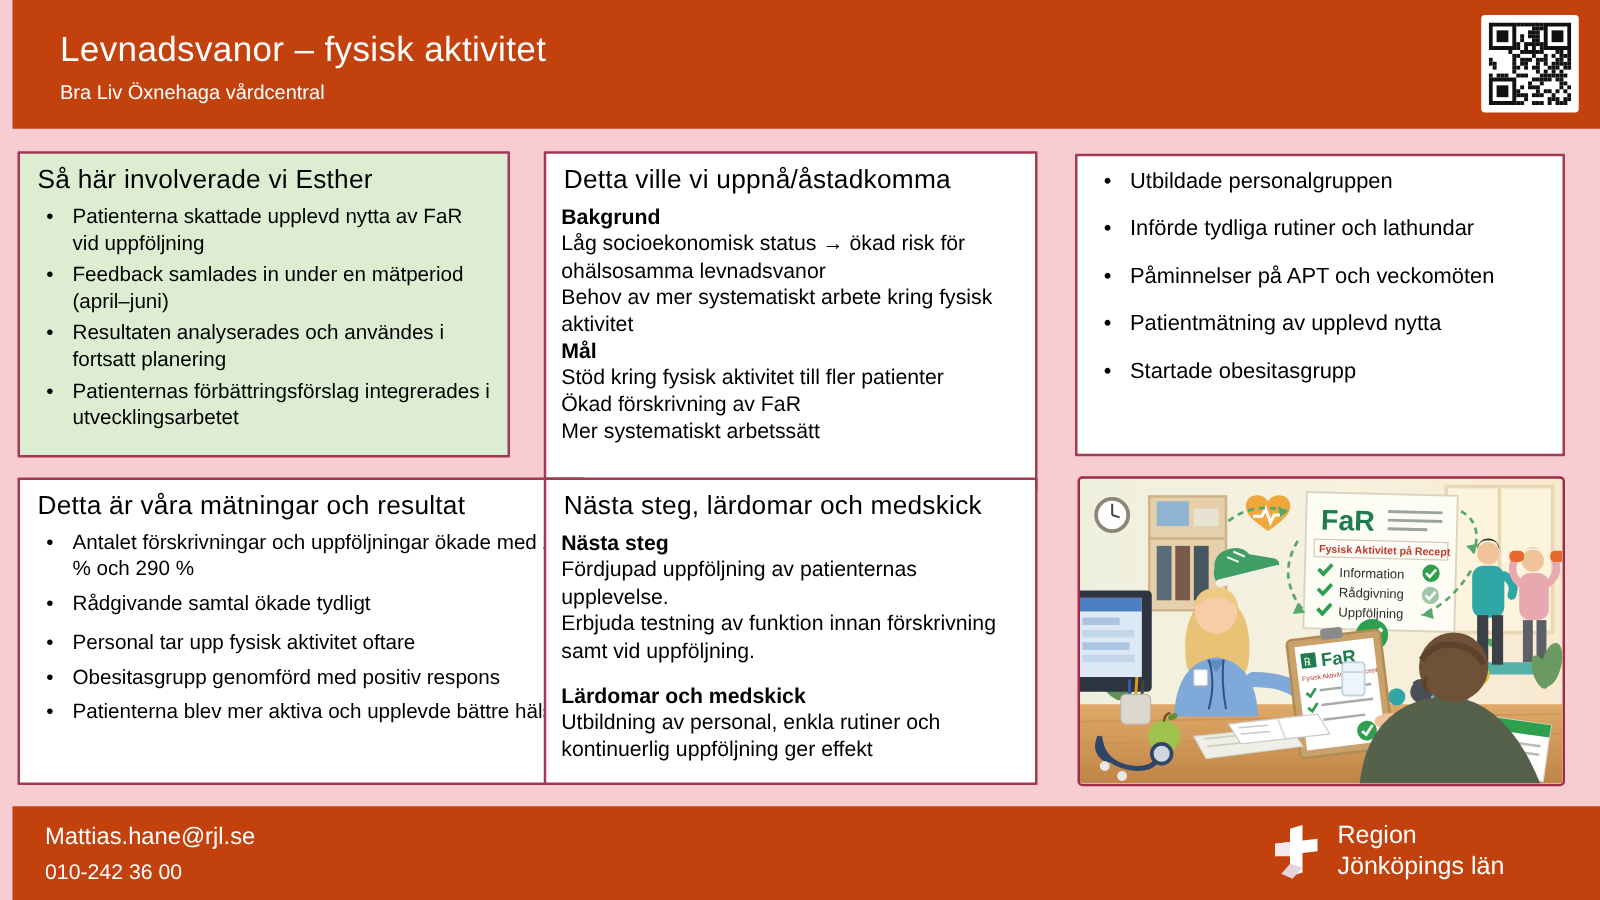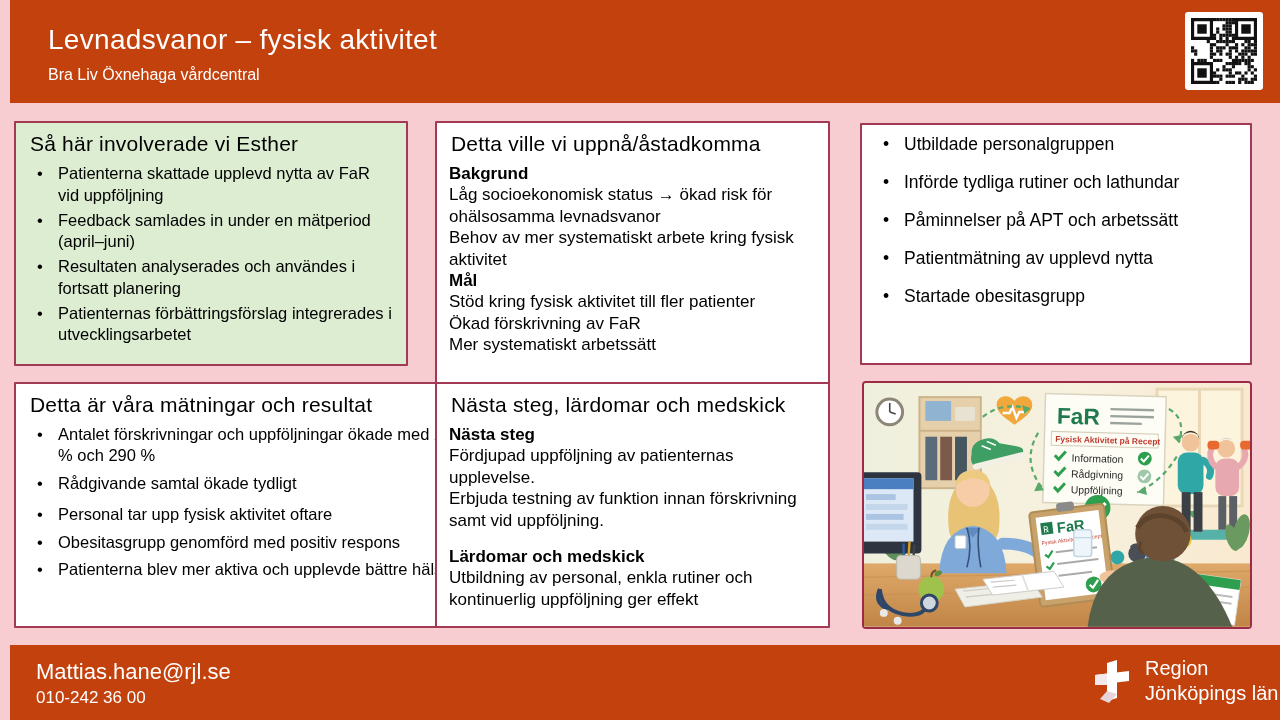--- a/index.html
+++ b/index.html
@@ -23,23 +23,23 @@
   }
   .page-subtitle {
     position: absolute; left: 38px; top: 66px;
     font-size: 16px; color: #fff;
   }
   .qr {
     position: absolute; right: 17px; top: 12px;
     width: 78px; height: 78px; background: #fff; border-radius: 3px;
     display: flex; align-items: center; justify-content: center;
   }
-  .footer-email { position: absolute; left: 36px; top: 659px; font-size: 22px; color: #fff; }
+  .footer-email { position: absolute; left: 36px; top: 659px; font-size: 19px; color: #fff; }
   .footer-phone { position: absolute; left: 36px; top: 688px; font-size: 17px; color: #fff; }
-  .footer-logo { position: absolute; left: 1091px; top: 656px; display: flex; align-items: center; gap: 12px; justify-content: center; }
+  .footer-logo { position: absolute; left: 1016px; top: 656px; display: flex; align-items: center; gap: 12px; justify-content: center; }
   .footer-logo .logo-text { color: #fff; font-size: 20px; line-height: 25px; }
   
   .card {
     position: absolute;
     background: #fff;
     border: 2px solid #a23a55;
     border-radius: 1px;
     padding: 9px 12px 6px 12px;
     overflow: hidden;
   }
@@ -250,21 +250,21 @@
     <p class="bold">Mål</p>
     <p>Stöd kring fysisk aktivitet till fler patienter</p>
     <p>Ökad förskrivning av FaR</p>
     <p>Mer systematiskt arbetssätt</p>
   </div>
 
   <div class="card card-actions">
     <ul class="bullets">
       <li>Utbildade personalgruppen</li>
       <li>Införde tydliga rutiner och lathundar</li>
-      <li>Påminnelser på APT och arbetssätt</li>
+      <li>Påminnelser på APT och veckomöten</li>
       <li>Patientmätning av upplevd nytta</li>
       <li>Startade obesitasgrupp</li>
     </ul>
   </div>
 
   <div class="card card-results">
     <h2>Detta är våra mätningar och resultat</h2>
     <ul class="bullets">
       <li>Antalet förskrivningar och uppföljningar ökade med 26 % och 290 %</li>
       <li style="margin-bottom:10px">Rådgivande samtal ökade tydligt</li>

